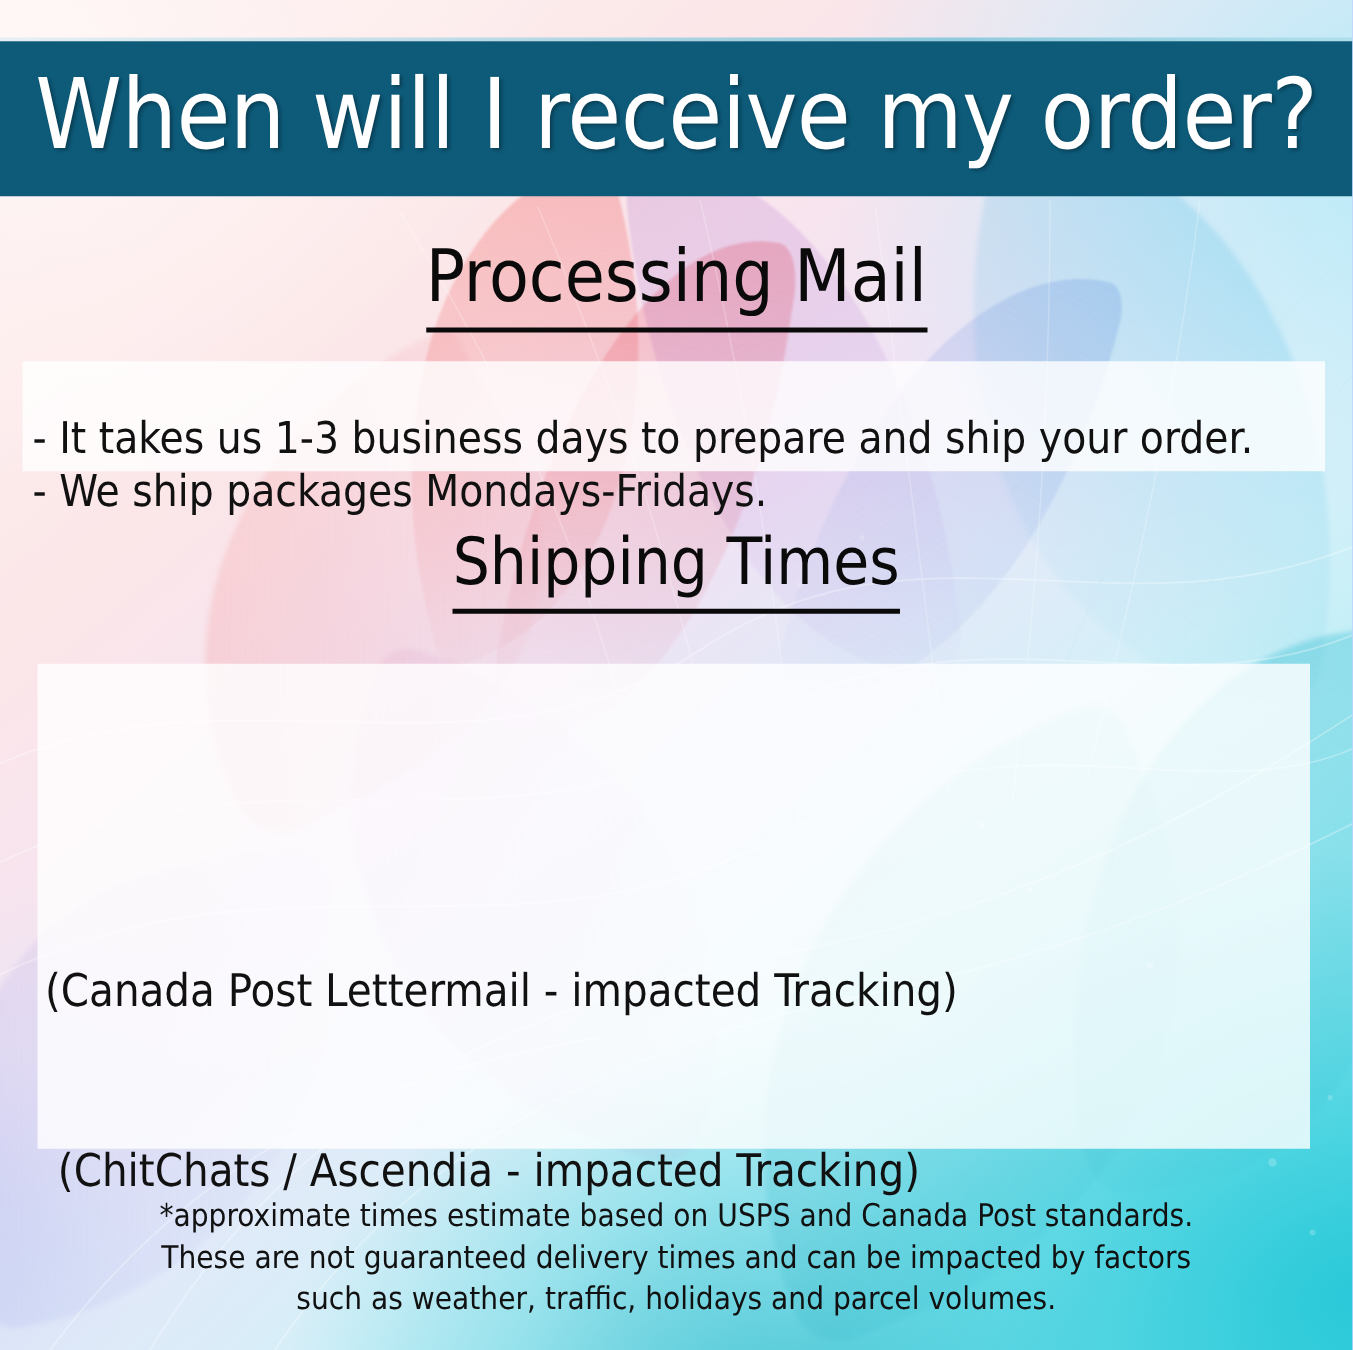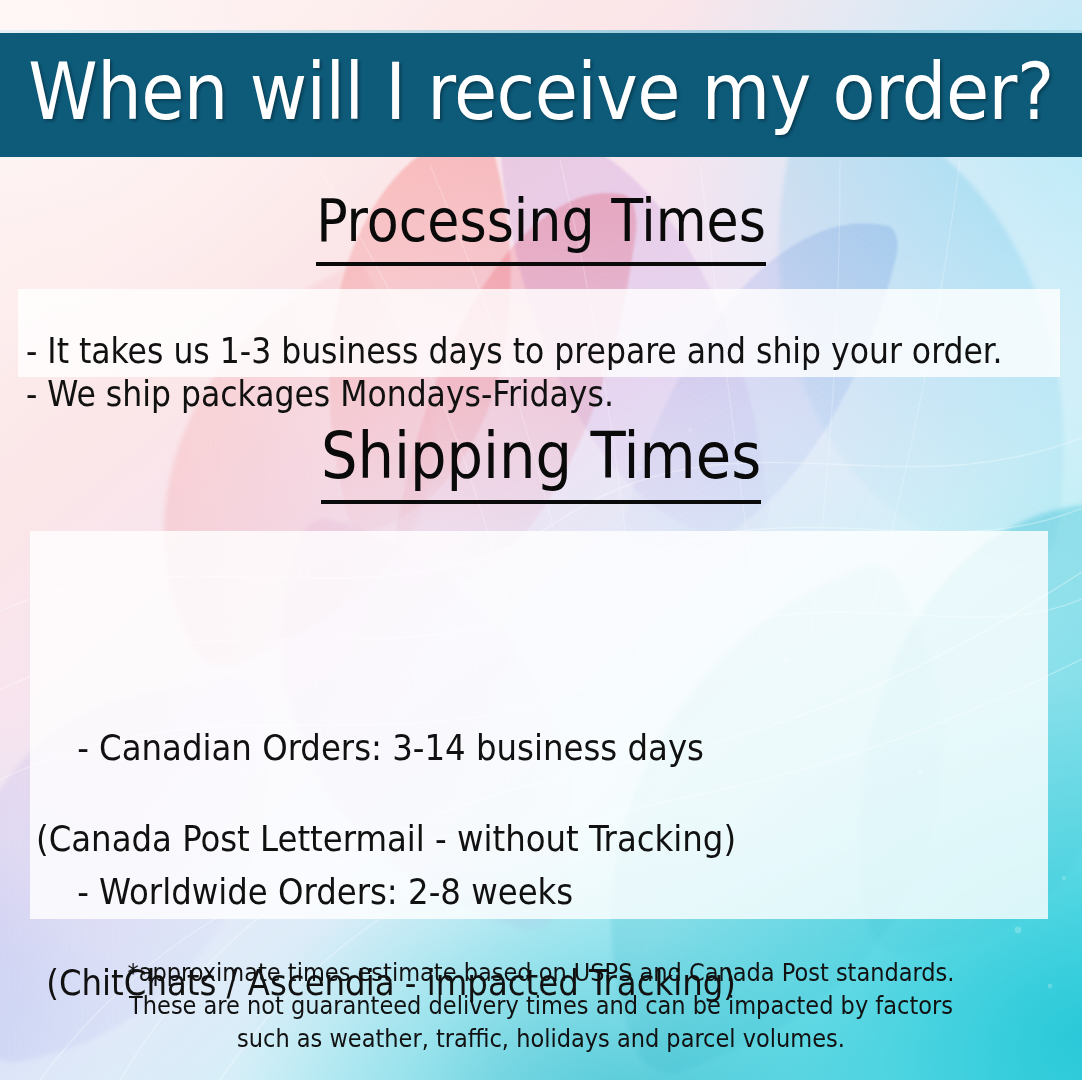--- a/index.html
+++ b/index.html
@@ -208,21 +208,21 @@
   #heading-processing {
     left: 0; right: 0;
     top: 192px;
     text-align: center;
     font-size: 58px;
   }
   #heading-shipping {
     left: 0; right: 0;
     top: 424px;
     text-align: center;
-    font-size: 64px;
+    font-size: 52px;
   }
 
   
   .panel {
     position: absolute;
     background: rgba(255,255,255,0.80);
   }
   #panel-processing {
     left: 18px;
     top: 289px;
@@ -329,39 +329,37 @@
       <circle cx="690" cy="430" r="1.8"></circle>
     </g>
   </svg>
 
   <div class="banner-hairline-top"></div>
   <div class="banner">
     <div class="banner-title">When will I receive my order?</div>
   </div>
 
   <div class="heading" id="heading-processing">
-    <span class="ul">Processing Times</span>
+    <span class="ul">Processing Mail</span>
   </div>
   <div class="panel" id="panel-processing"></div>
   <div class="textblock" id="block-processing">- It takes us 1-3 business days to prepare and ship your order.
 - We ship packages Mondays-Fridays.</div>
 
   <div class="heading" id="heading-shipping">
     <span class="ul">Shipping Times</span>
   </div>
   <div class="panel" id="panel-shipping"></div>
 
 
   <div class="ship-group" id="ship-ca">
-    <span class="indent-0">- Canadian Orders: 3-14 business days</span>
-    <span class="ship-line2">(Canada Post Lettermail - without Tracking)</span>
+    <span class="ship-line2">(Canada Post Lettermail - impacted Tracking)</span>
   </div>
 
   <div class="ship-group" id="ship-world">
-    <span class="indent-0">- Worldwide Orders: 2-8 weeks</span>
     <span class="ship-line2"> (ChitChats / Ascendia - impacted Tracking)</span>
   </div>
 
   <div id="footnote">*approximate times estimate based on USPS and Canada Post standards.
 These are not guaranteed delivery times and can be impacted by factors
 such as weather, traffic, holidays and parcel volumes.</div>
 
 </div>
 
 </body></html>

